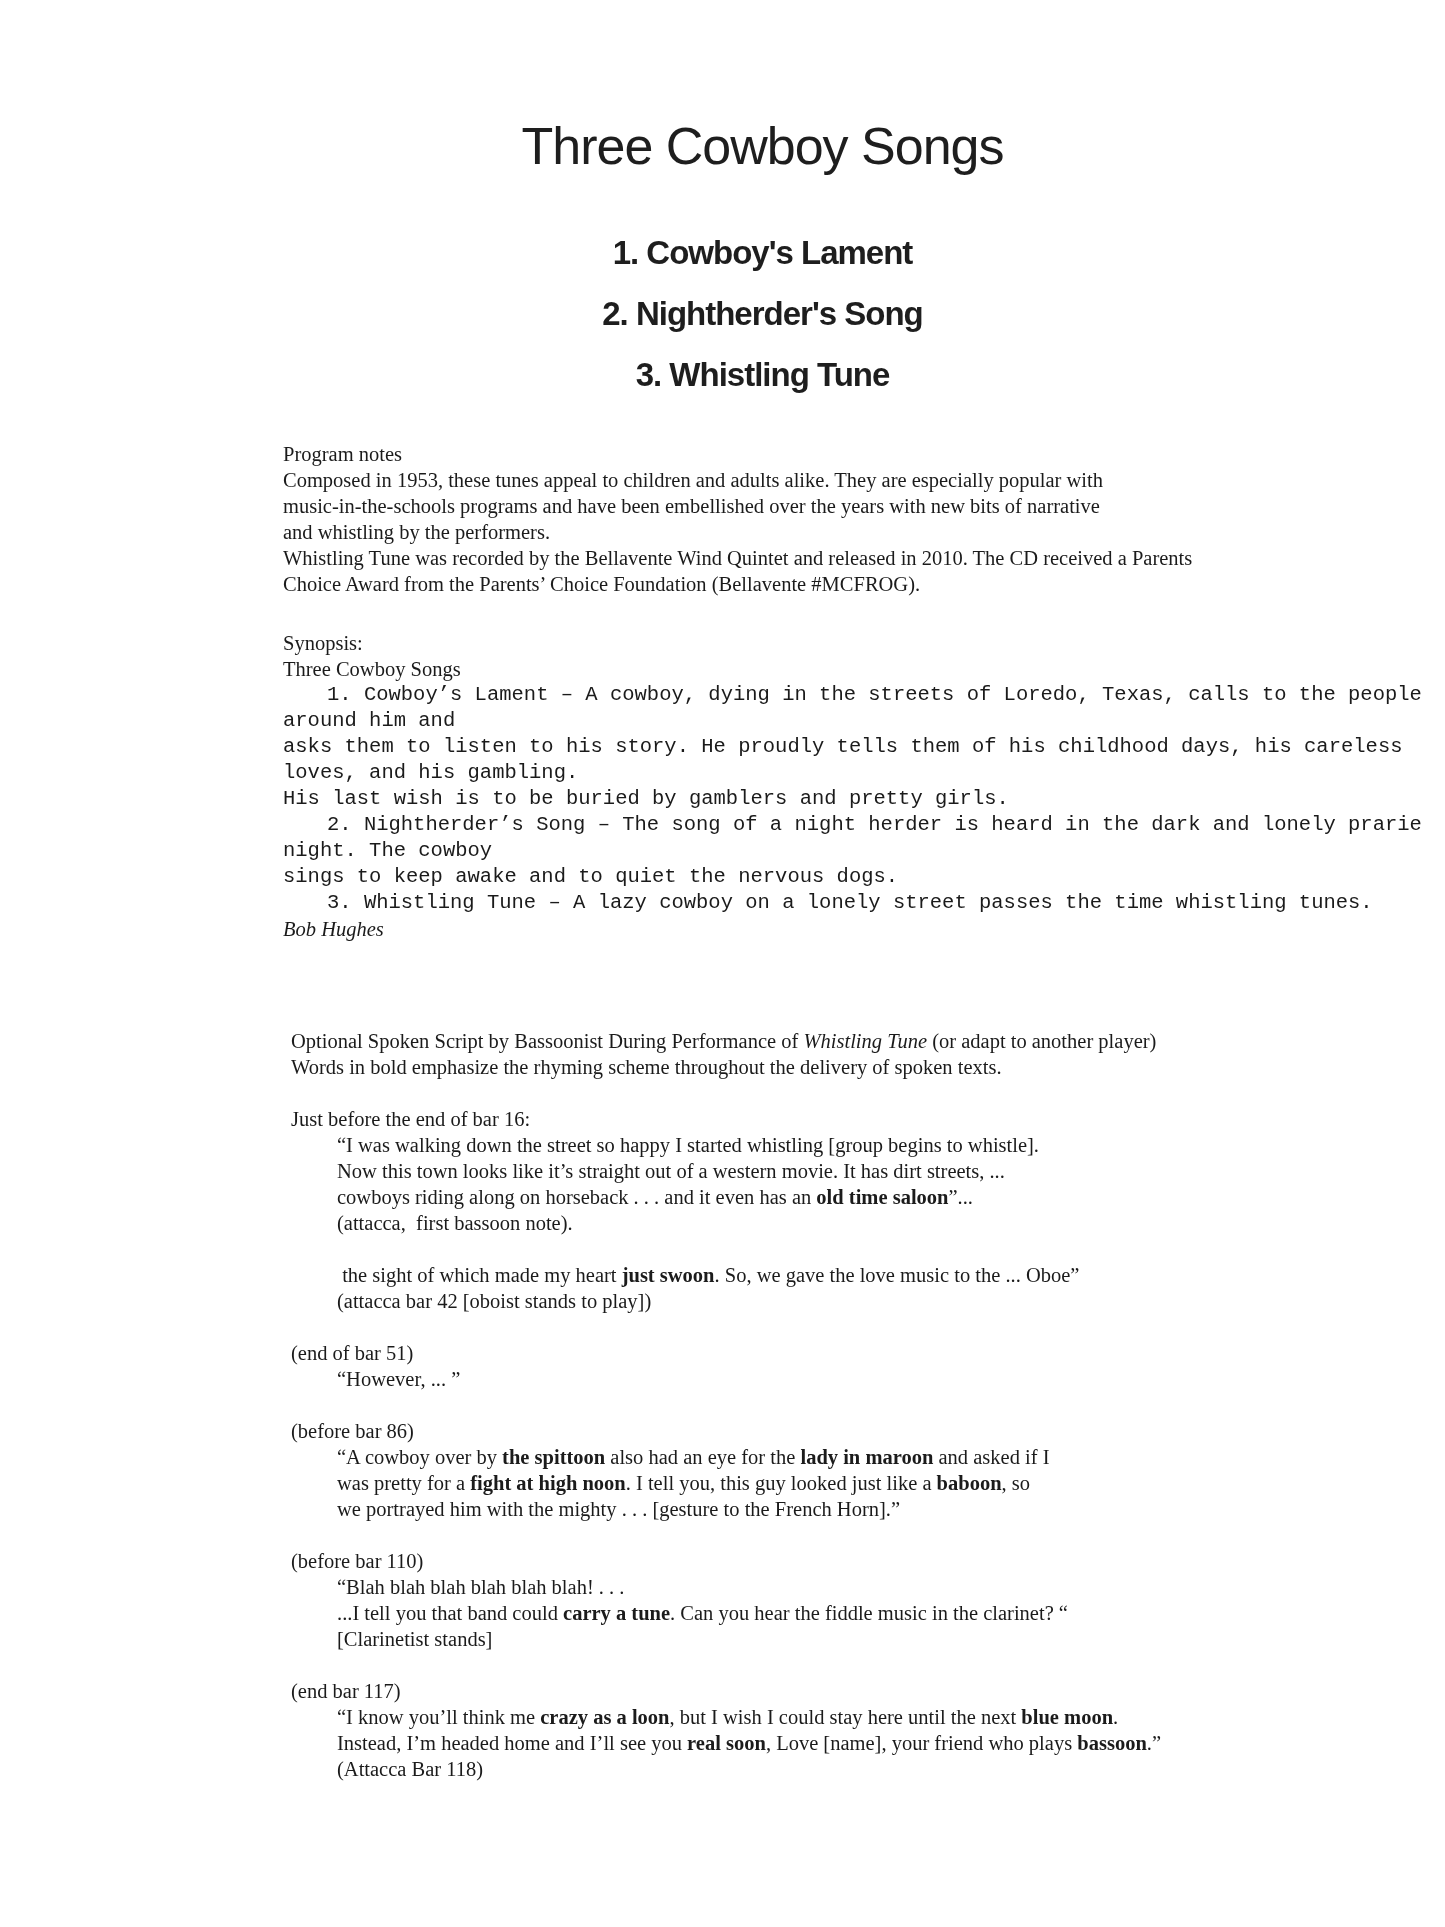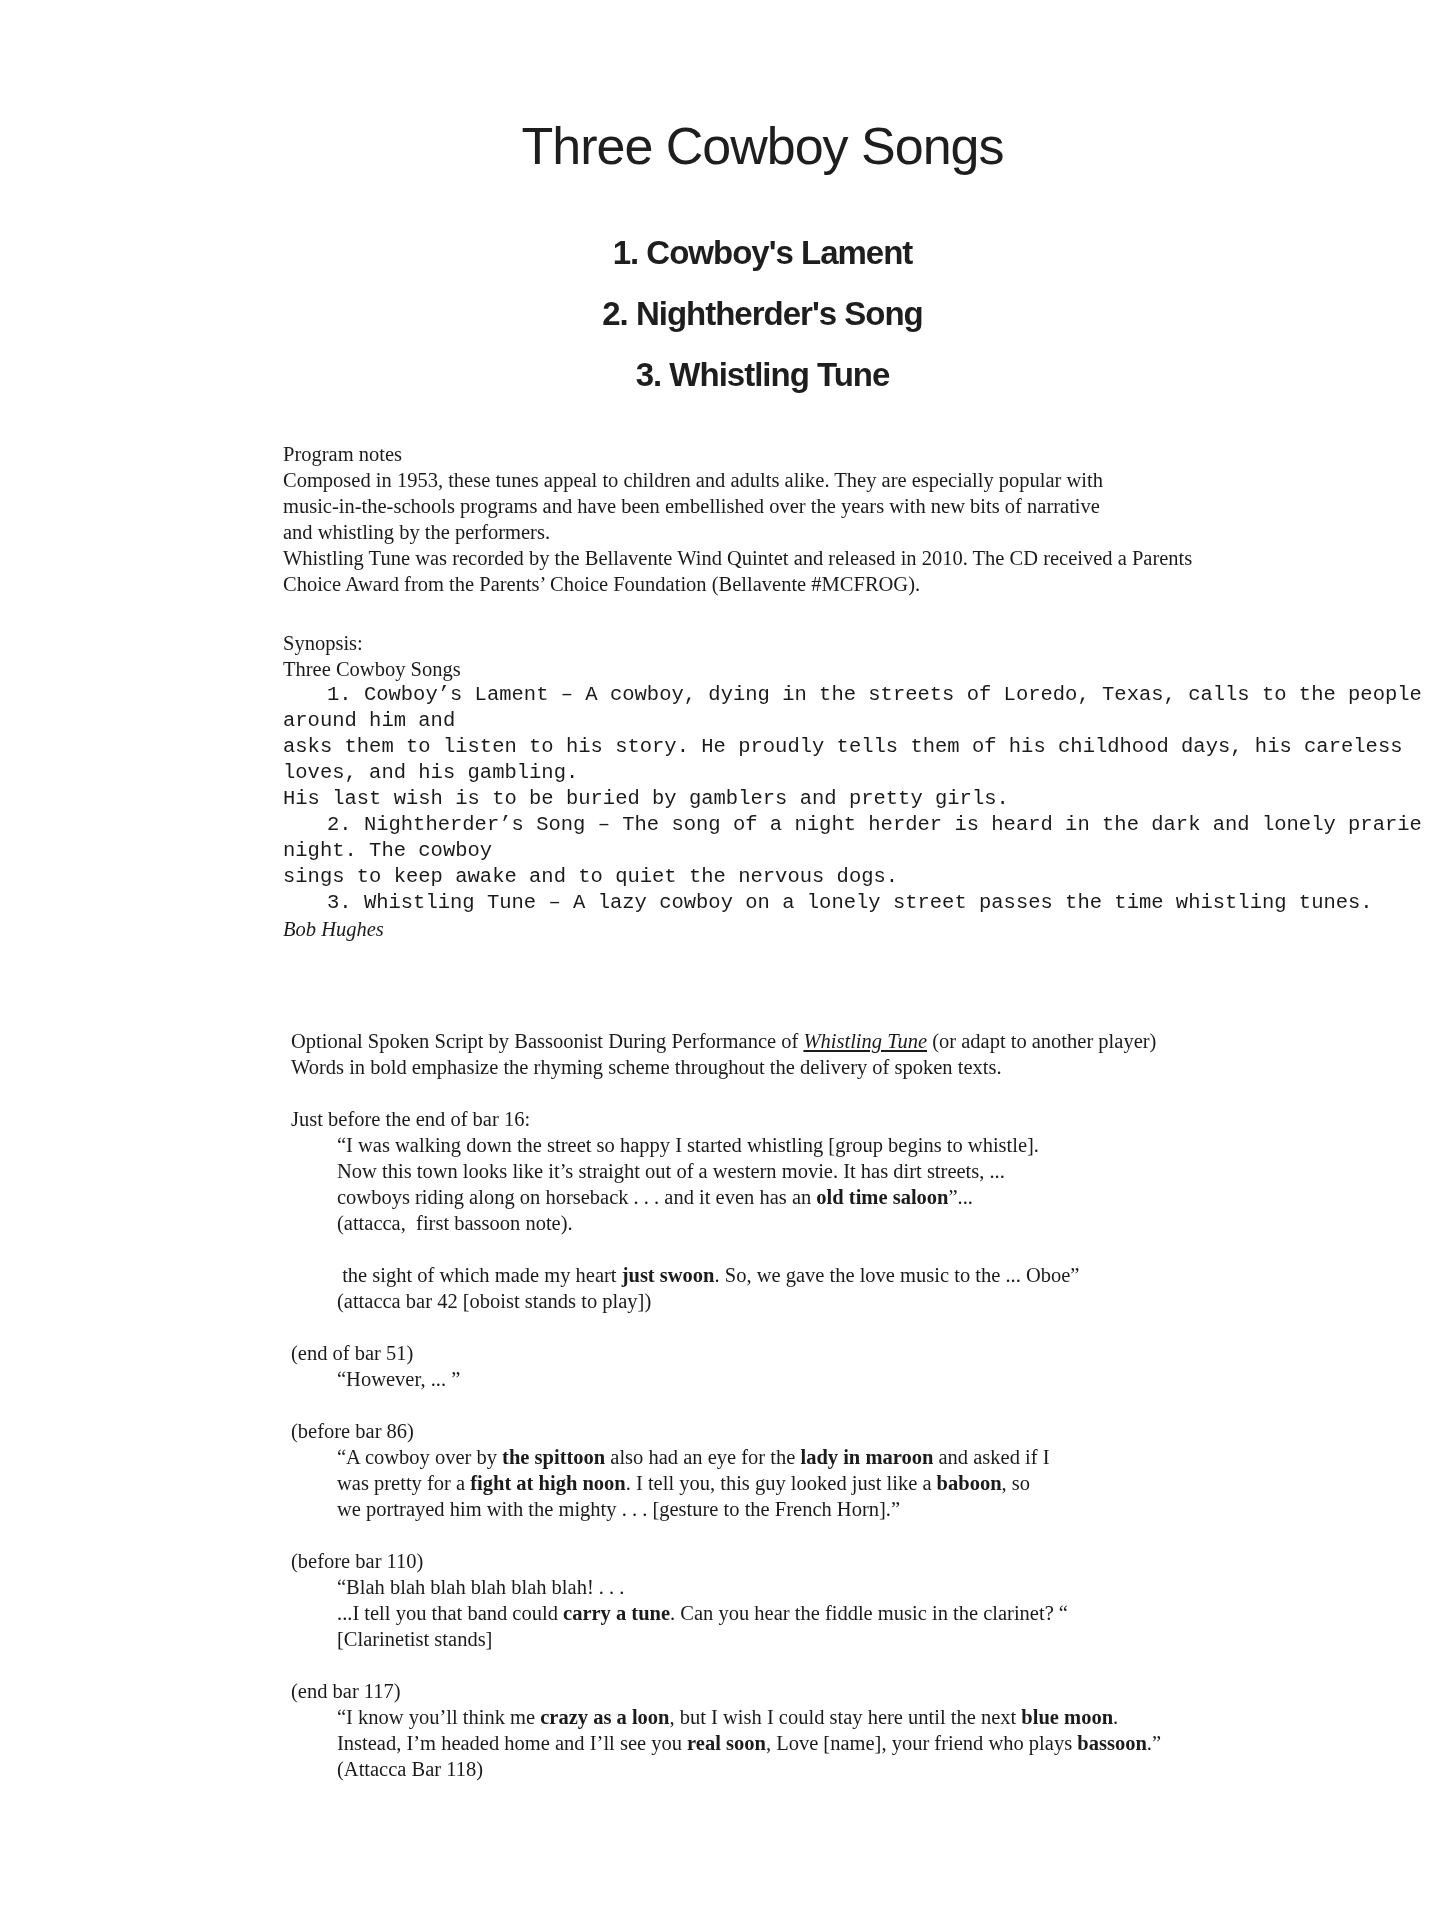--- a/index.html
+++ b/index.html
@@ -54,21 +54,21 @@
   }
   
   .script{margin-left:8px;margin-top:86px;}
   .script-intro-line{white-space:pre-wrap;}
   .script-section{margin-top:26px;}
   .script-label{margin:0;}
   .quote-block{margin-left:46px;}
   .quote-block + .quote-block{margin-top:26px;}
   .quote-line{white-space:pre-wrap;}
   .b{font-weight:bold;text-align:center;}
-  .i{font-style:italic;text-decoration:underline;}
+  .i{font-style:italic;}
 </style>
 </head>
 <body>
 
 <div class="page">
 
   <div class="heading-block">
     <h1 class="doc-title">Three Cowboy Songs</h1>
     <div class="movements">
         <div class="movement-line">1. Cowboy's Lament</div>

